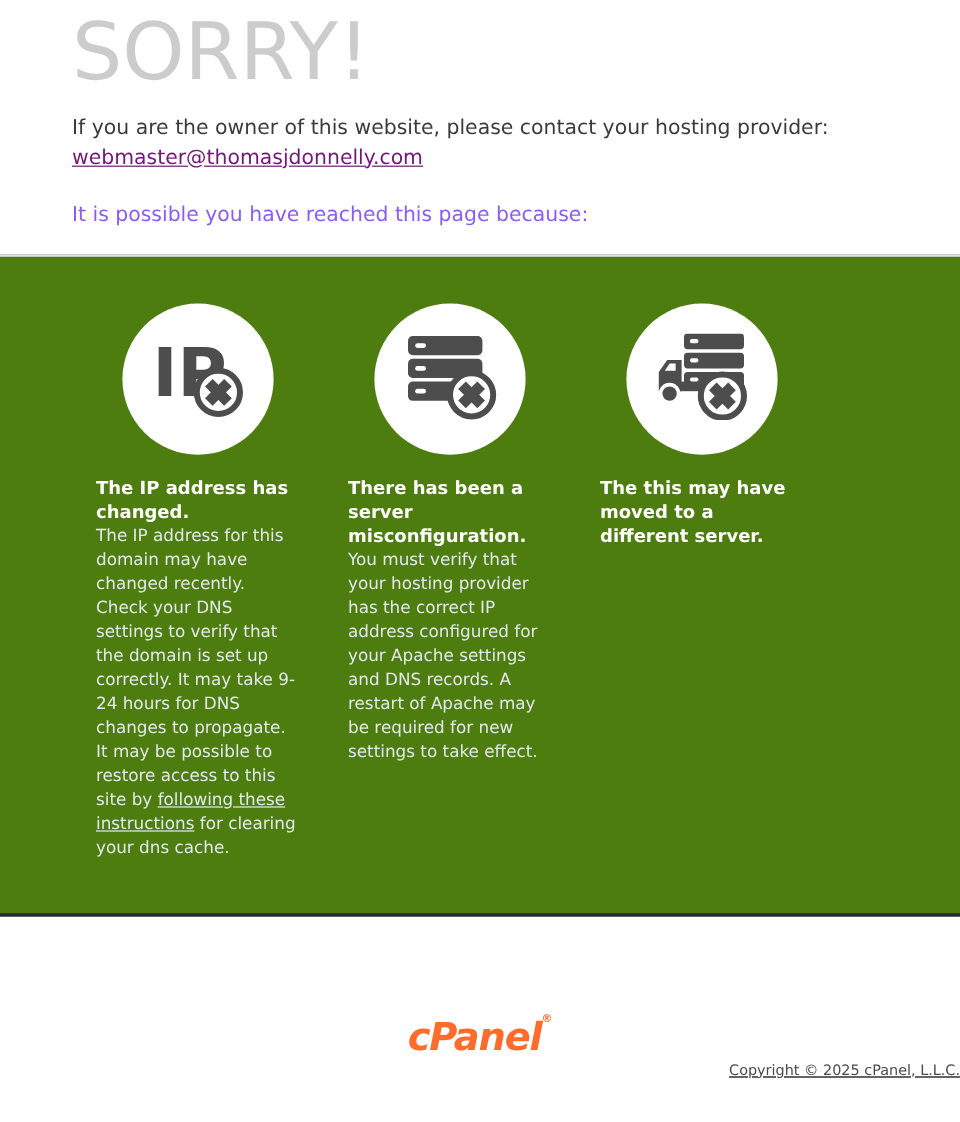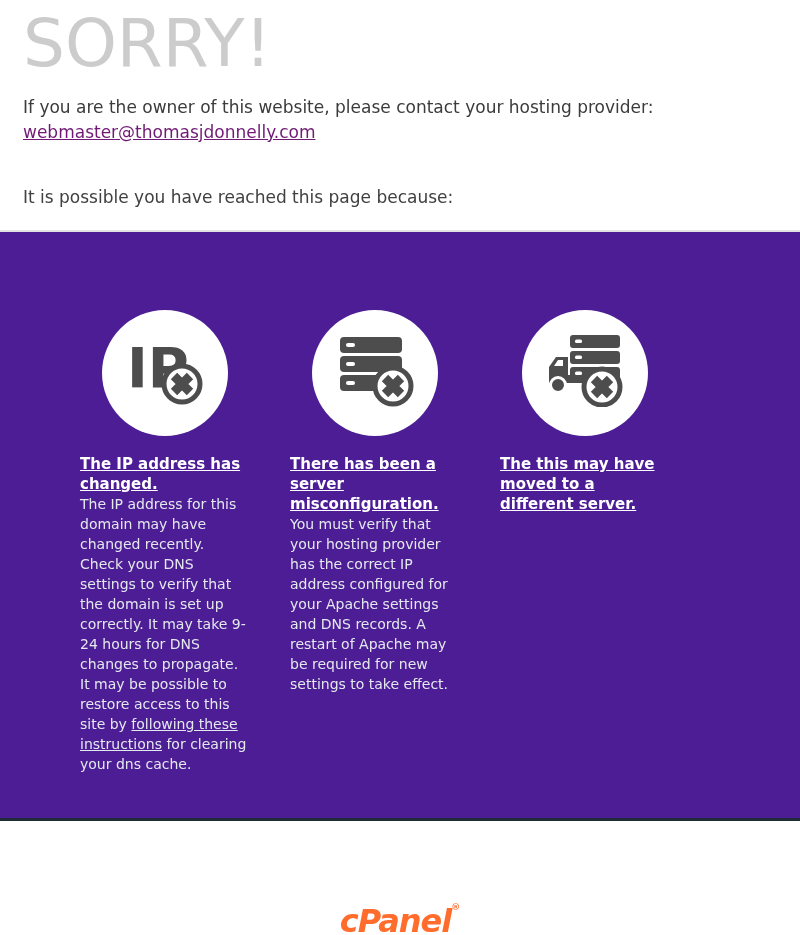--- a/index.html
+++ b/index.html
@@ -7,21 +7,21 @@
     margin: 0;
     padding: 0;
     background: #ffffff;
     font-family: "DejaVu Sans", "Liberation Sans", sans-serif;
     width: 800px;
   }
   .page { width: 800px; min-height: 935px; }
 
   
   .header {
-    padding: 8px 40px 20px 23px;
+    padding: 8px 40px 20px 60px;
     background: #ffffff;
     border-radius: 22px;
   }
   .page-title {
     margin: 0;
     font-size: 66px;
     line-height: 1.1;
     font-weight: normal;
     color: #cccccc;
     letter-spacing: 0;
@@ -32,32 +32,32 @@
     line-height: 25px;
     color: #3b3b3b;
     max-width: 720px;
   }
   .email-link {
     color: #701a75;
     text-decoration: underline;
     cursor: pointer;
   }
   .reason-intro {
-    margin: 40px 0 0 0;
+    margin: 22px 0 0 0;
     font-size: 17px;
     line-height: 25px;
-    color: #404040;
+    color: #8b5cf6;
   }
 
   
   .dark-band {
-    background: #4c1d95;
+    background: #4d7c0f;
     border-top: 2px solid #e2e2e2;
     border-bottom: 3px solid #1f2b36;
-    padding: 78px 0 44px 0;
+    padding: 39px 0 44px 0;
   }
   .reasons-grid {
     margin-left: 80px;
     width: 590px;
     display: grid;
     grid-template-columns: repeat(3, 170px);
     column-gap: 40px;
   }
   .reason-card { }
   .icon-circle {
@@ -69,21 +69,20 @@
     display: flex;
     align-items: center;
     justify-content: center;
   }
   .card-heading {
     margin: 0;
     font-size: 15px;
     line-height: 20px;
     font-weight: bold;
     color: #ffffff;
-    text-decoration: underline;
   }
   .card-body {
     margin: 0;
     font-size: 14px;
     line-height: 20px;
     color: #e4e9ed;
   }
   .dns-link {
     color: #e4e9ed;
     text-decoration: underline;

